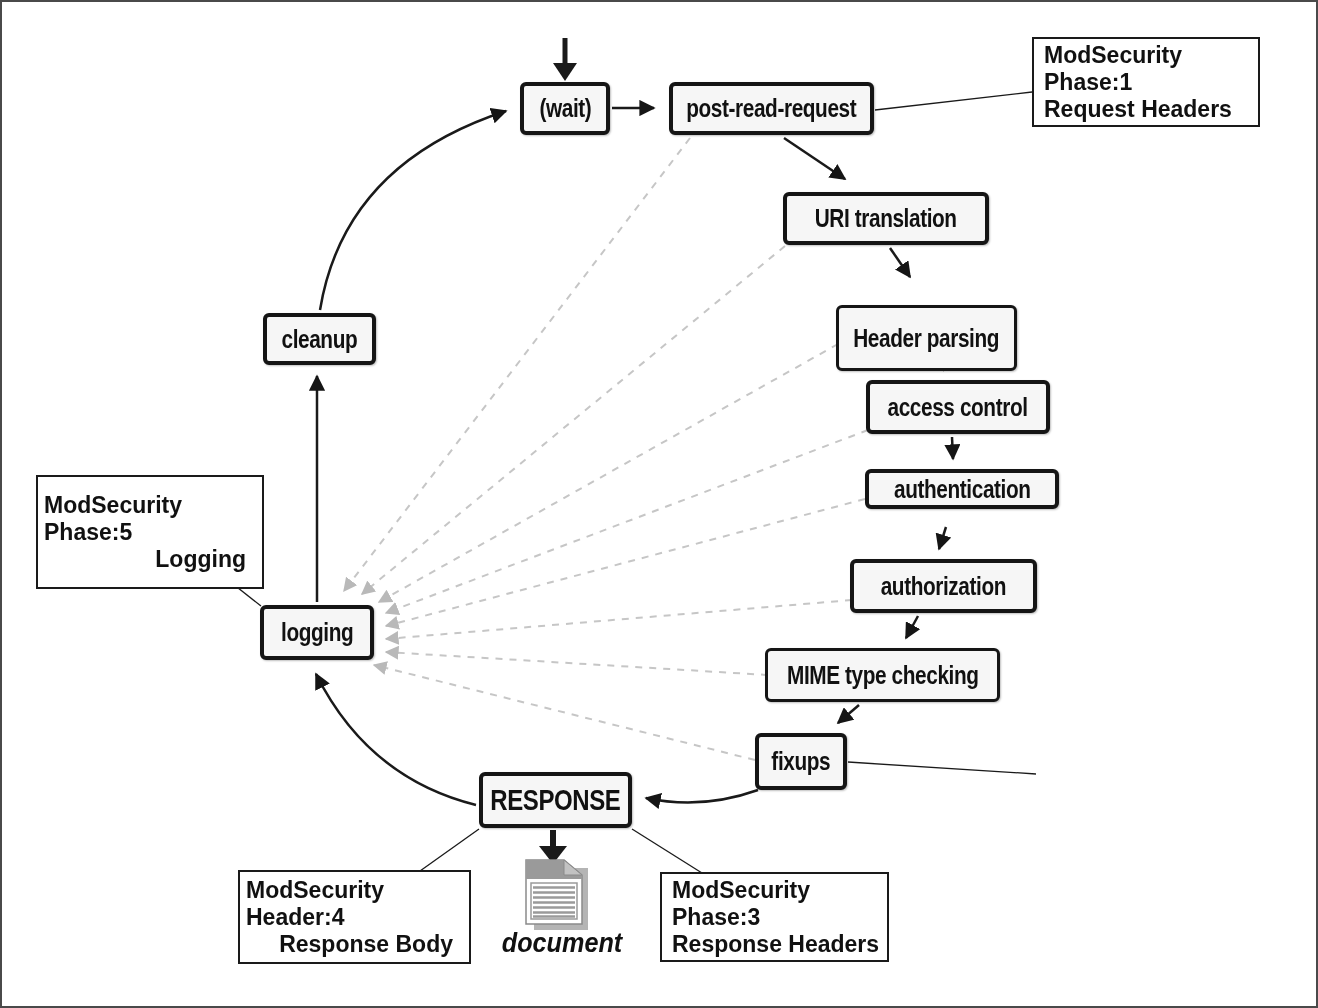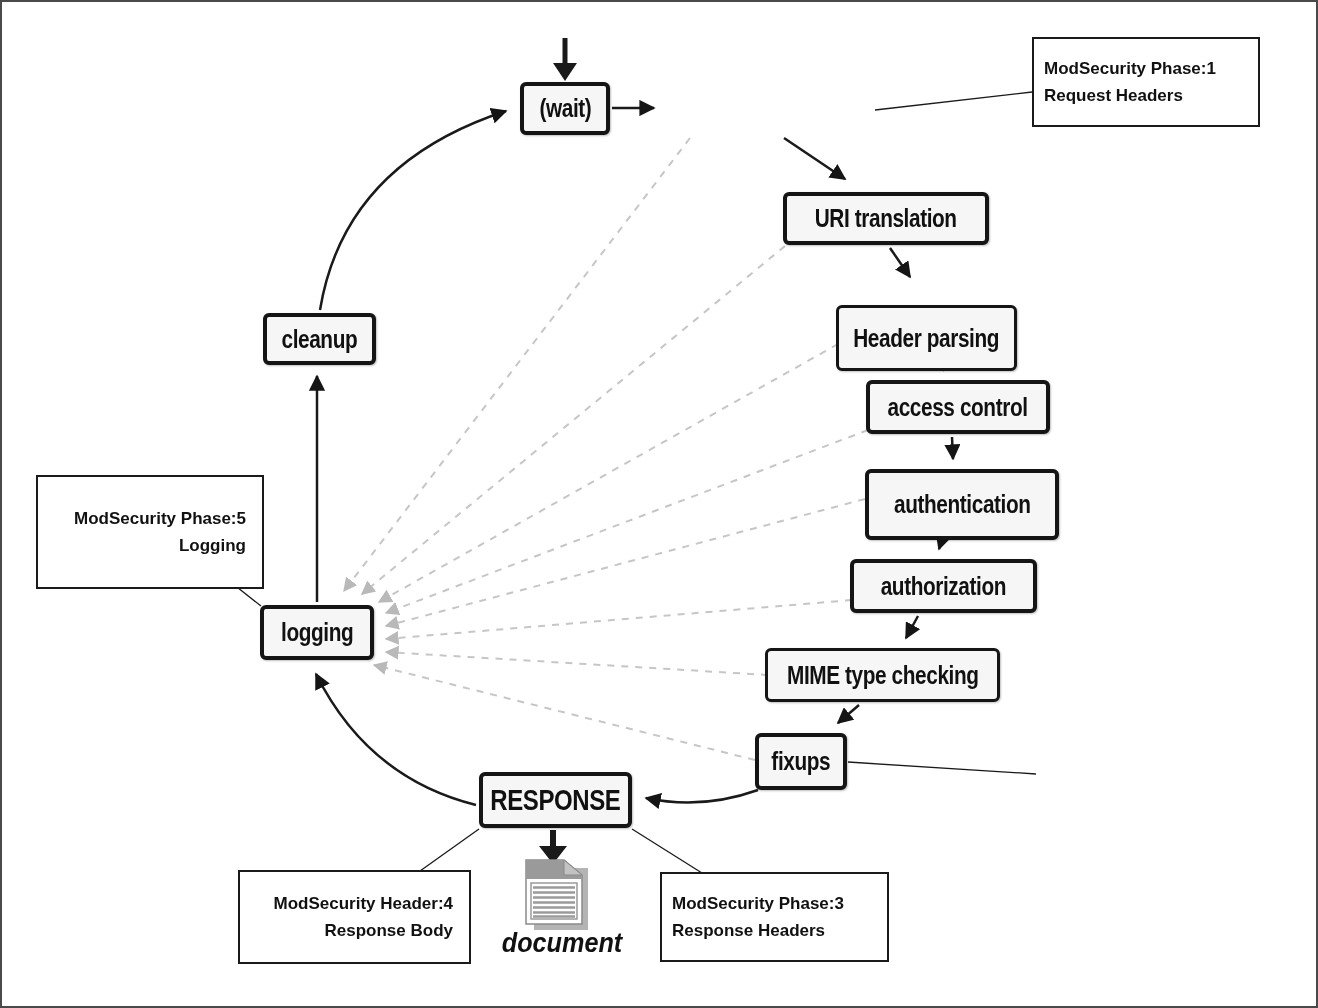--- a/index.html
+++ b/index.html
@@ -31,21 +31,21 @@
   }
   .node.heavy{border-width:4px;}
   .node.caps .nl{font-size:30px;}
   .ann{
     position:absolute;
     box-sizing:border-box;
     border:2px solid #1a1a1a;
     background:#ffffff;
     display:flex;flex-direction:column;justify-content:center;
     font-weight:bold;color:#111;
-    font-size:17px;line-height:27px;
+    font-size:23px;line-height:27px;
   }
   .ann.al-left{align-items:flex-start;padding-left:10px;padding-right:6px;}
   .ann.al-right{align-items:flex-end;padding-right:16px;padding-left:6px;}
   .doc-label{
     position:absolute;
     text-align:center;
     font-weight:bold;font-style:italic;
     font-size:28px;color:#111;
     transform:scaleX(0.9);
     white-space:nowrap;
@@ -108,34 +108,37 @@
       <line x1="630" y1="827" x2="700" y2="871"></line>
       <line x1="477" y1="827" x2="418" y2="869"></line>
       <line x1="207" y1="563" x2="259" y2="604"></line>
     </g>
   </svg>
 
   <div class="node heavy" style="left:518px;top:80px;width:90px;height:53px">
     <span class="nl">(wait)</span>
   </div>
 
+  <div class="node heavy" style="left:667px;top:80px;width:205px;height:53px">
+    <span class="nl">post-read-request</span>
+  </div>
 
   <div class="node heavy" style="left:781px;top:190px;width:206px;height:53px">
     <span class="nl">URI translation</span>
   </div>
 
   <div class="node" style="left:834px;top:303px;width:181px;height:66px">
     <span class="nl">Header parsing</span>
   </div>
 
   <div class="node heavy" style="left:864px;top:378px;width:184px;height:54px">
     <span class="nl">access control</span>
   </div>
 
-  <div class="node heavy" style="left:863px;top:467px;width:194px;height:71px">
+  <div class="node heavy" style="left:863px;top:467px;width:194px;height:40px">
     <span class="nl">authentication</span>
   </div>
 
   <div class="node heavy" style="left:848px;top:557px;width:187px;height:54px">
     <span class="nl">authorization</span>
   </div>
 
   <div class="node" style="left:763px;top:646px;width:235px;height:54px">
     <span class="nl">MIME type checking</span>
   </div>

